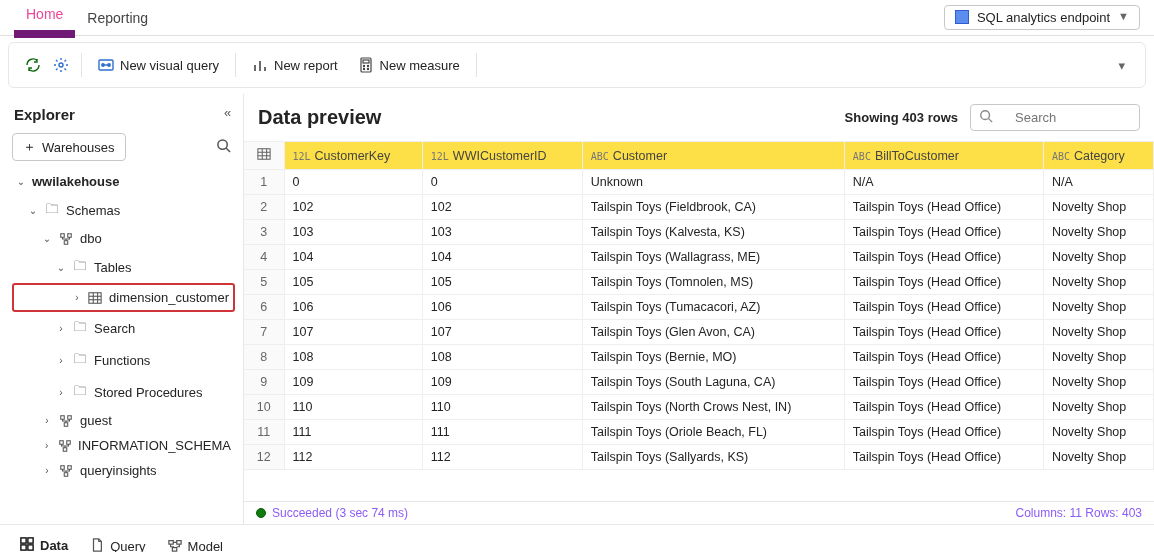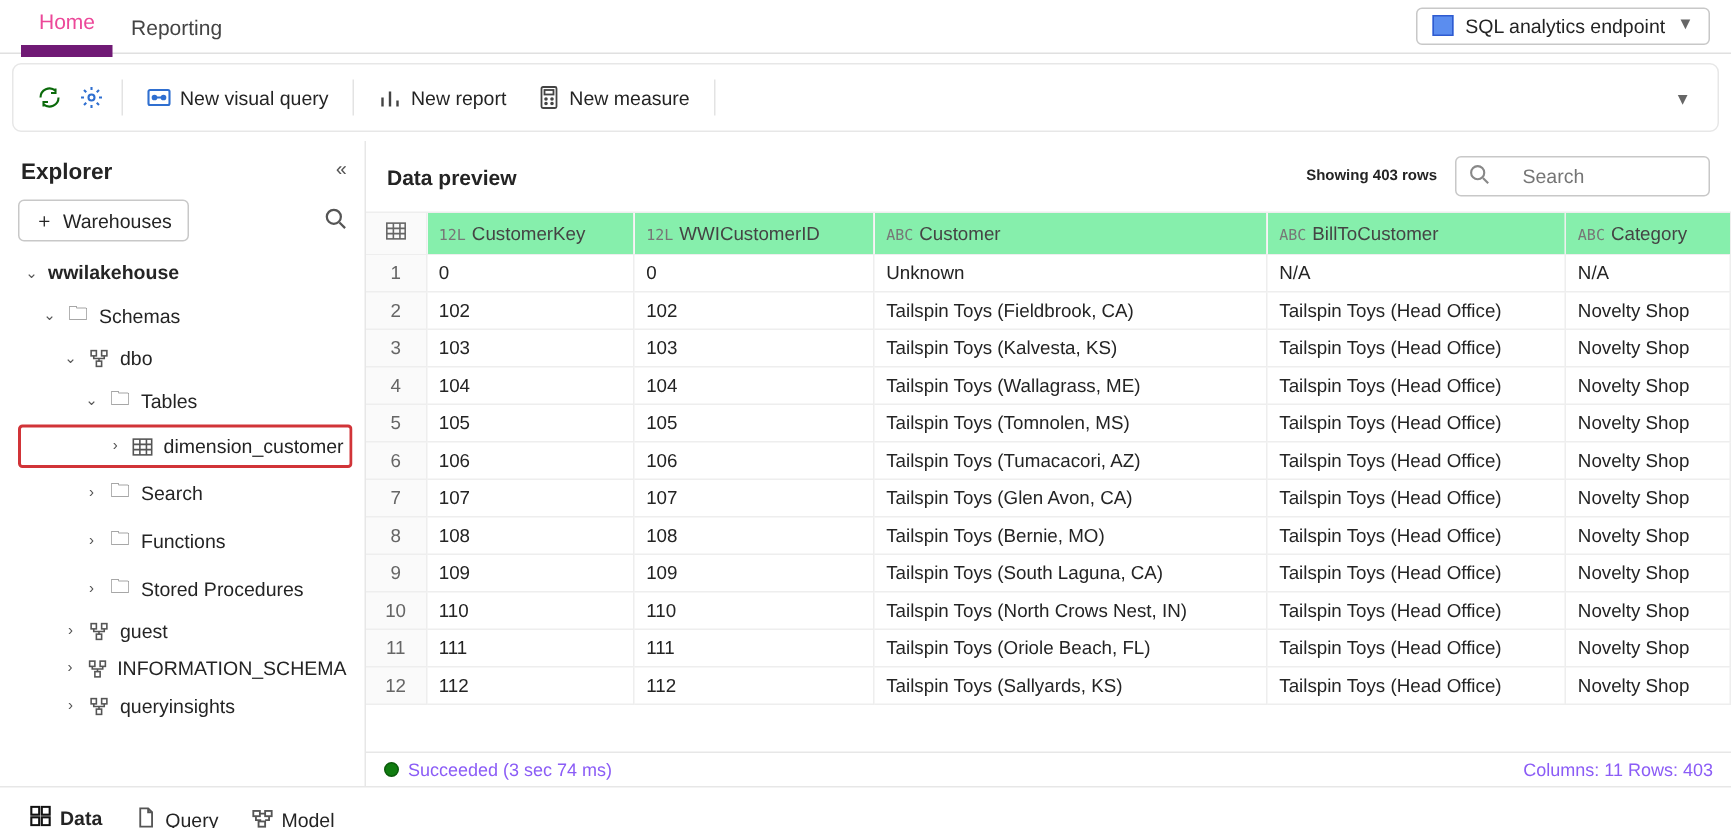--- a/index.html
+++ b/index.html
@@ -39,29 +39,29 @@
   .node .icn { width: 16px; display: inline-flex; justify-content: center; color: #555; }
   .ind1 { padding-left: 16px; }
   .ind2 { padding-left: 30px; }
   .ind3 { padding-left: 44px; }
   .ind4 { padding-left: 58px; }
   .sel-red { border: 2px solid #d13438; }
 
   
   .preview { flex: 1; display: flex; flex-direction: column; overflow: hidden; }
   .preview-head { display: flex; align-items: center; padding: 10px 14px; gap: 12px; }
-  .preview-title { font-weight: 600; font-size: 14px; }
-  .rowcount { margin-left: auto; font-weight: 600; font-size: 10px; }
+  .preview-title { font-weight: 600; font-size: 20px; }
+  .rowcount { margin-left: auto; font-weight: 600; font-size: 13px; }
   .searchbox { display: flex; align-items: center; border: 1px solid #c8c8c8; border-radius: 4px; padding: 4px 8px; width: 170px; gap: 22px; }
   .searchbox input { border: none; outline: none; font-size: 13px; width: 100%; }
 
   .grid { flex: 1; overflow: auto; border-top: 1px solid #eee; }
   table { border-collapse: collapse; width: 100%; font-size: 12.5px; }
   th, td { border-bottom: 1px solid #eee; border-right: 1px solid #eee; padding: 5px 8px; text-align: left; white-space: nowrap; }
-  th { background: #86efac; font-weight: 500; color: #444; position: sticky; top: 0; }
+  th { background: #fde047; font-weight: 500; color: #444; position: sticky; top: 0; }
   .rownum { width: 40px; text-align: center; color: #666; background: #fafafa; }
   .typebadge { font-family: monospace; font-size: 10px; color: #777; margin-right: 4px; }
 
   .statusbar { display: flex; align-items: center; border-top: 1px solid #e7e7e7; padding: 4px 12px; font-size: 12px; color: #8b5cf6; }
   .status-dot { width: 10px; height: 10px; border-radius: 50%; background: #107c10; margin-right: 6px; display: inline-block; border: 1px solid #0b5c0b; }
   .status-right { margin-left: auto; }
 
   
   .footer-tabs { display: flex; align-items: center; gap: 14px; padding: 8px 16px; border-top: 1px solid #e7e7e7; }
   .ftab { display: flex; align-items: center; gap: 6px; padding: 4px 4px 6px 4px; cursor: pointer; font-size: 13px; }

